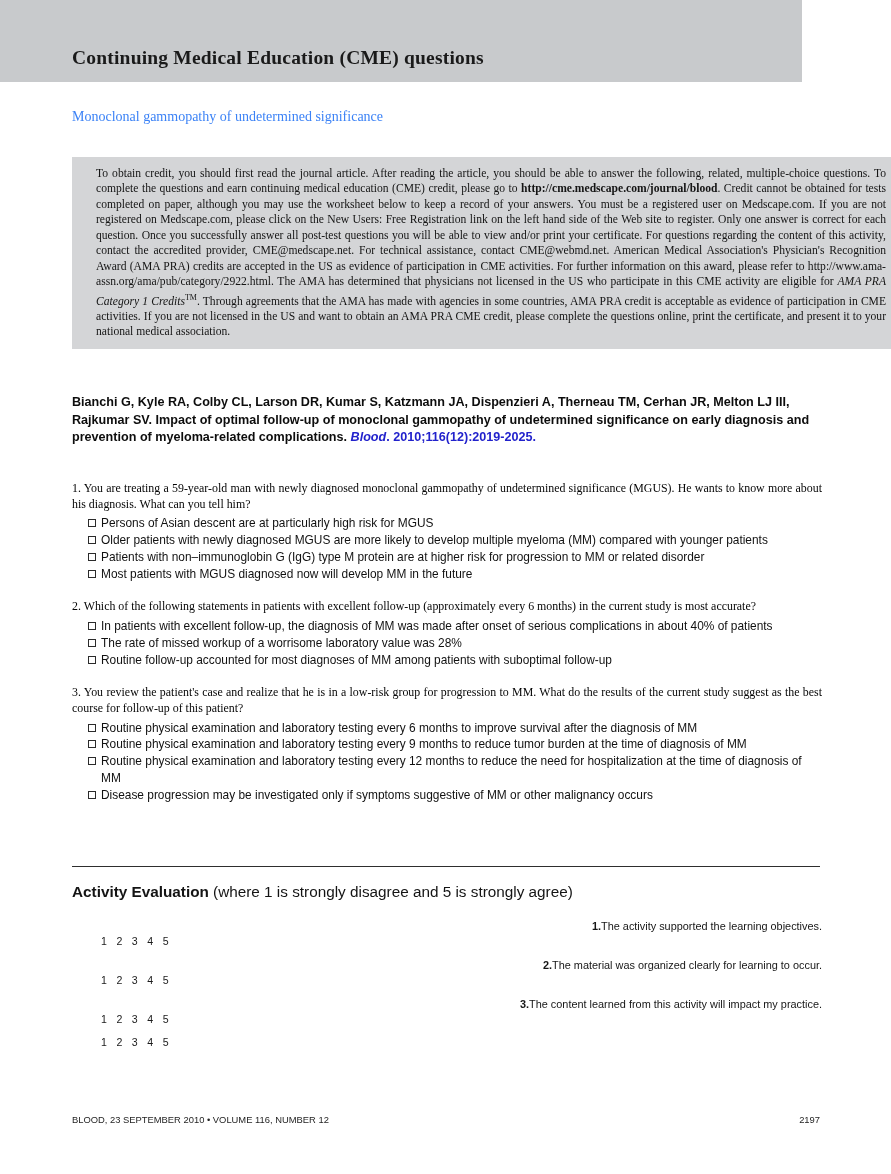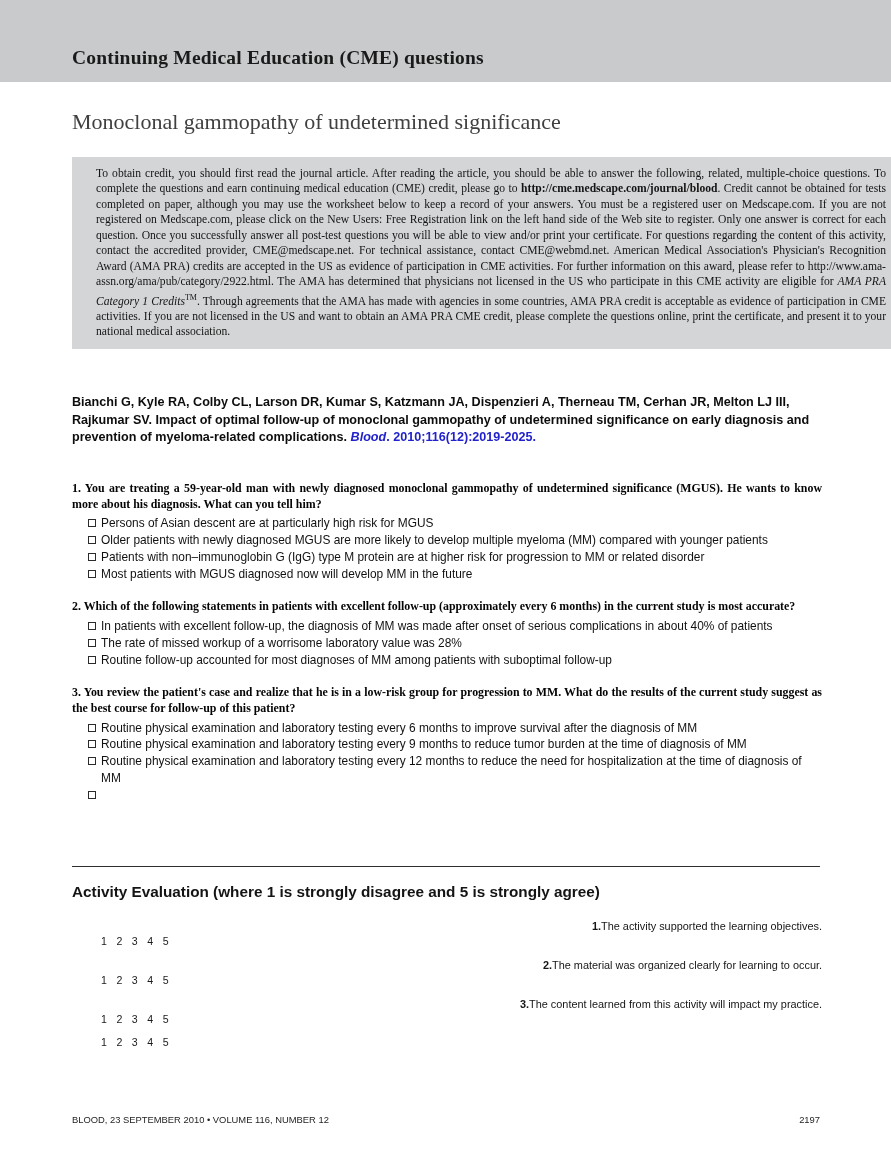--- a/index.html
+++ b/index.html
@@ -14,21 +14,21 @@
     font-family: "Liberation Serif", "DejaVu Serif", serif;
     color: #000000;
     overflow: hidden;
   }
 
   
   .header-band {
     position: absolute;
     left: 0;
     top: 0;
-    width: 891px;
+    width: 802px;
     height: 82px;
     background: #c8cacc;
   }
   .header-title {
     position: absolute;
     left: 72px;
     top: 47px;
     font-family: "Liberation Serif", "DejaVu Serif", serif;
     font-weight: bold;
     font-size: 19.5px;
@@ -42,23 +42,23 @@
     position: absolute;
     left: 0;
     top: 82px;
     width: 891px;
   }
 
   .article-title {
     position: absolute;
     left: 72px;
     top: 27px;
-    font-size: 22px;
-    font-family: "Liberation Serif", "DejaVu Serif", serif;
-    color: #404040;
+    font-size: 14px;
+    font-family: "Liberation Serif", "DejaVu Serif", serif;
+    color: #3b82f6;
     white-space: nowrap;
   }
 
   
   .intro-box {
     position: absolute;
     left: 72px;
     top: 75px;
     width: 826px;
     background: #d4d5d7;
@@ -102,21 +102,21 @@
   
   .questions {
     position: absolute;
     left: 72px;
     top: 399px;
     width: 750px;
   }
   .question-block { margin-bottom: 17px; }
   .q-stem {
     font-family: "Liberation Serif", "DejaVu Serif", serif;
-    font-weight: bold;
+    font-weight: normal;
     font-size: 11.9px;
     line-height: 15.6px;
     text-align: justify;
     color: #050505;
     margin: 0 0 3px 0;
   }
   .q-options { margin: 0; padding: 0; list-style: none; }
   .q-option {
     position: relative;
     padding-left: 29px;
@@ -154,21 +154,21 @@
     top: 801px;
     width: 750px;
     font-family: "Liberation Sans", "DejaVu Sans", sans-serif;
   }
   .eval-heading {
     font-size: 15.3px;
     color: #141414;
     margin-bottom: 18px;
   }
   .eval-heading .eval-strong { font-weight: bold; }
-  .eval-heading .eval-note { font-weight: bold; }
+  .eval-heading .eval-note { font-weight: normal; }
   .eval-item { margin-bottom: 11px; }
   .eval-line {
     font-size: 10.9px;
     color: #161616;
     line-height: 14px;
     text-align: right;
   }
   .eval-num {
     font-weight: bold;
     display: inline-block;
@@ -234,21 +234,21 @@
         <li class="q-option"><span class="checkbox"></span><span>Routine follow-up accounted for most diagnoses of MM among patients with suboptimal follow-up</span></li>
       </ul>
     </div>
 
     <div class="question-block">
       <p class="q-stem">3. You review the patient's case and realize that he is in a low-risk group for progression to MM. What do the results of the current study suggest as the best course for follow-up of this patient?</p>
       <ul class="q-options">
         <li class="q-option"><span class="checkbox"></span><span>Routine physical examination and laboratory testing every 6 months to improve survival after the diagnosis of MM</span></li>
         <li class="q-option"><span class="checkbox"></span><span>Routine physical examination and laboratory testing every 9 months to reduce tumor burden at the time of diagnosis of MM</span></li>
         <li class="q-option"><span class="checkbox"></span><span>Routine physical examination and laboratory testing every 12 months to reduce the need for hospitalization at the time of diagnosis of MM</span></li>
-        <li class="q-option"><span class="checkbox"></span></li>
+        <li class="q-option"><span class="checkbox"></span><span>Disease progression may be investigated only if symptoms suggestive of MM or other malignancy occurs</span></li>
       </ul>
     </div>
 
   </div>
 
   <div class="divider"></div>
 
   <div class="evaluation">
     <div class="eval-heading"><span class="eval-strong">Activity Evaluation</span><span class="eval-note"> (where 1 is strongly disagree and 5 is strongly agree)</span></div>
 

